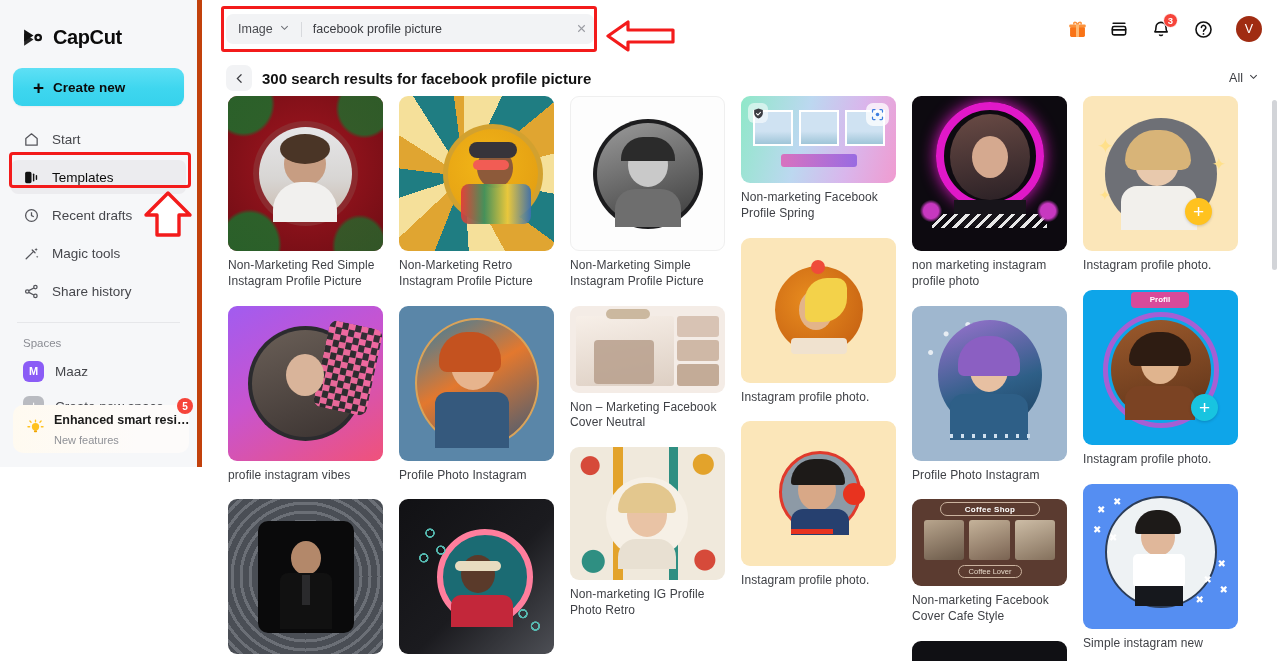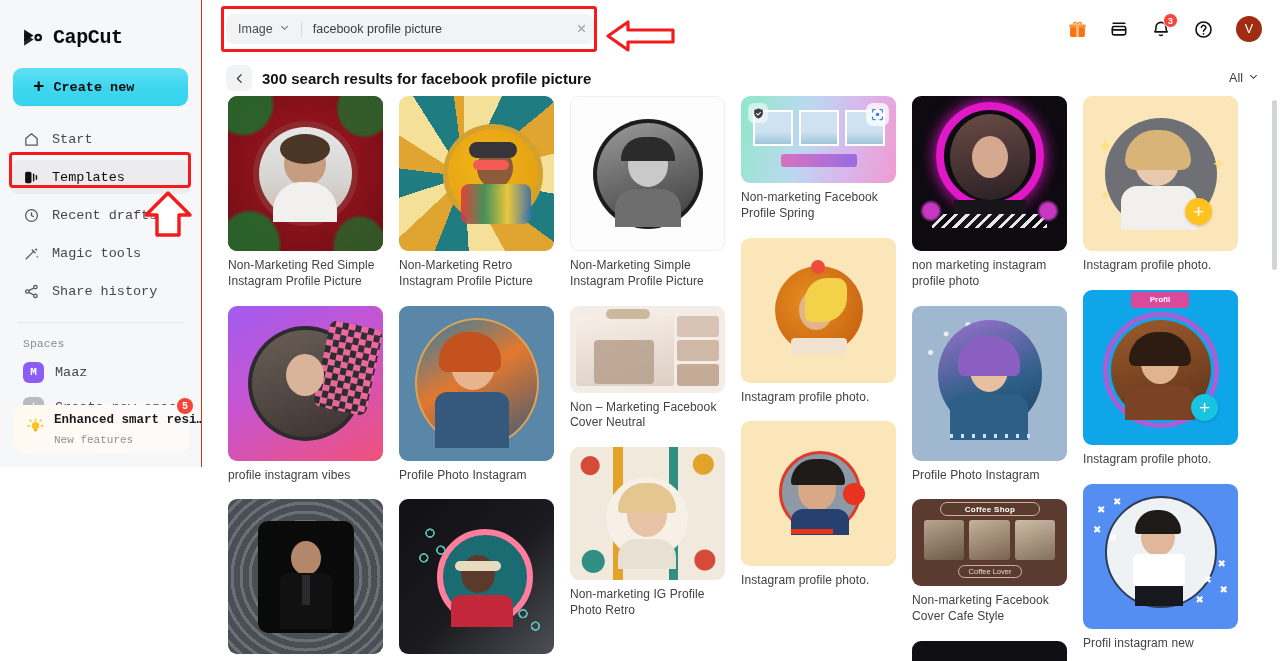--- a/index.html
+++ b/index.html
@@ -12,22 +12,21 @@
     color: #0e0e0e;
   }
   .app { display: flex; width: 1280px; height: 661px; position: relative; }
 
   
   .sidebar {
     width: 202px; height: 467px;
     background: #f6f7f9;
     flex: 0 0 202px;
     position: relative;
-    border-right: 1px solid #c2410c;
-    font-family: Liberation Mono, monospace;
+    border-right: 5px solid #c2410c;
   }
   .brand { display: flex; align-items: center; gap: 7px; padding: 17px 0 0 21px; height: 58px; }
   .brand-mark { width: 25px; height: 25px; }
   .brand-name { font-size: 20px; font-weight: 700; letter-spacing: -0.4px; color: #0b0b0b; }
 
   .create-new {
     margin: 10px 13px 0 13px;
     height: 38px;
     border-radius: 9px;
     background: linear-gradient(180deg,#5ee0f5 0%,#3ed6ef 55%,#36d2ec 100%);
@@ -609,21 +608,21 @@
                 <span style="position:absolute;left:14px;top:20px;">✖</span>
                 <span style="position:absolute;left:30px;top:12px;">✖</span>
                 <span style="position:absolute;left:10px;top:40px;">✖</span>
                 <span style="position:absolute;left:26px;top:48px;">✖</span>
                 <span style="position:absolute;right:12px;top:74px;">✖</span>
                 <span style="position:absolute;right:26px;top:90px;">✖</span>
                 <span style="position:absolute;right:10px;top:100px;">✖</span>
                 <span style="position:absolute;right:34px;top:110px;">✖</span>
               </div>
             </div>
-            <div class="cap">Profil instagram new</div>
+            <div class="cap">Simple instagram new</div>
           </div>
         </div>
 
       </div>
     </div>
 
     <div class="scrollbar-track">
       <div class="scrollbar-thumb"></div>
     </div>
   </section>

